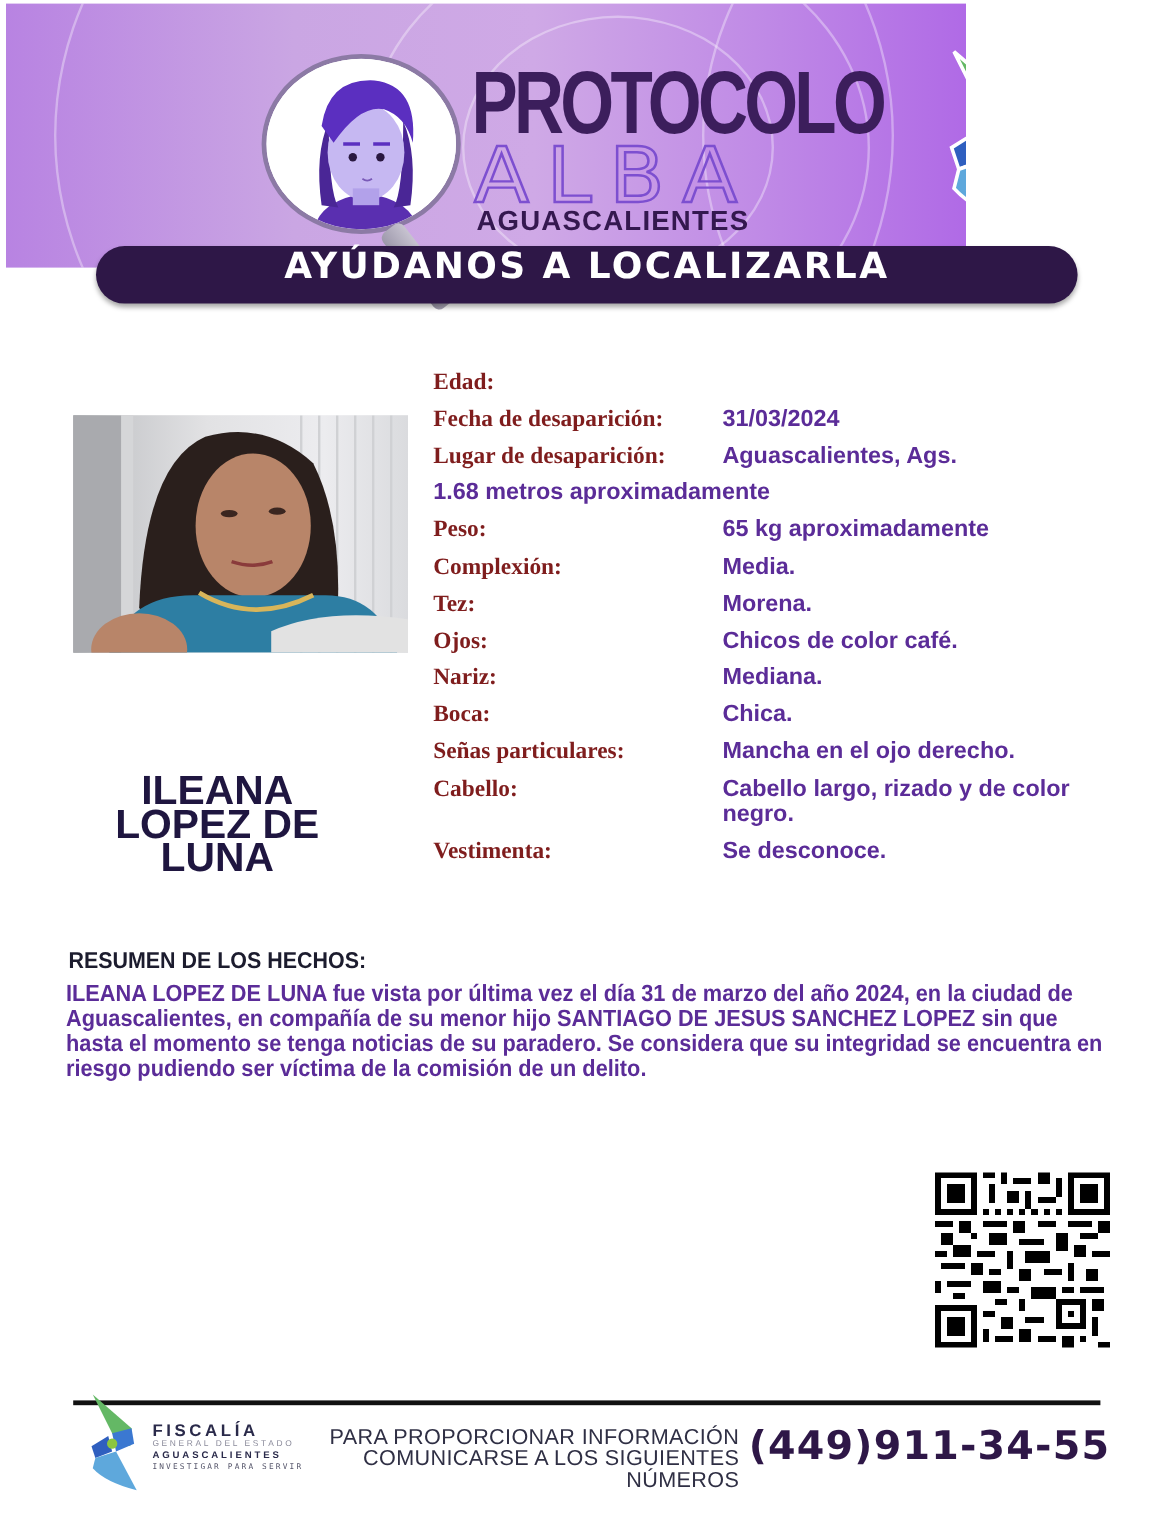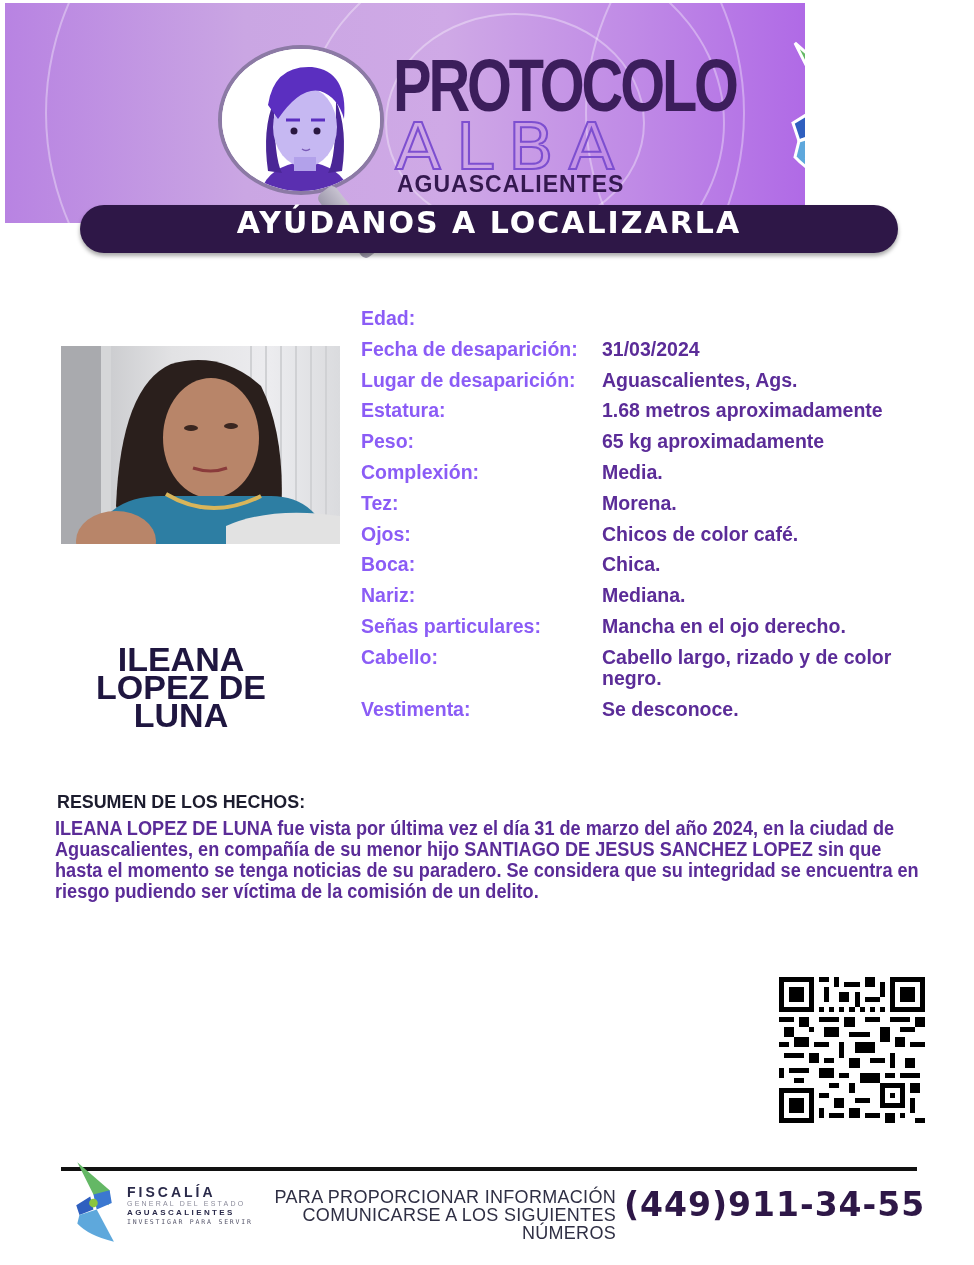--- a/index.html
+++ b/index.html
@@ -58,21 +58,21 @@
     .person-name {
       position: absolute; left: 61px; top: 645px; width: 240px; text-align: center;
       font-weight: bold; font-size: 34px; line-height: 28px; color: #1f1640;
     }
 
     
     .details {
       position: absolute; left: 361px; top: 308px; width: 570px;
     }
     .row { display: flex; font-size: 19.5px; line-height: 21px; font-weight: bold; margin-bottom: 9.8px; }
-    .row .label { width: 241px; color: #8b5cf6; flex-shrink: 0; }
+    .row .label { width: 241px; color: #7f1d1d; flex-shrink: 0; font-family: Liberation Serif, serif; }
     .row .value { color: #5b2c98; flex: 1; }
 
     
     .summary-title {
       position: absolute; left: 57px; top: 791px; font-weight: bold; font-size: 19px; color: #1c1c2e;
       transform: scaleX(0.94); transform-origin: left top;
     }
     .summary-body {
       position: absolute; left: 55px; top: 818px; width: 870px; font-weight: bold; font-size: 19.5px;
       line-height: 21px; color: #5b2c98; transform: scaleX(0.93); transform-origin: left top;
@@ -181,46 +181,45 @@
   </div>
   <div class="row">
     <div class="label">Fecha de desaparición:</div>
     <div class="value">31/03/2024</div>
   </div>
   <div class="row">
     <div class="label">Lugar de desaparición:</div>
     <div class="value">Aguascalientes, Ags.</div>
   </div>
   <div class="row">
-    <div class="label">Estatura:</div>
     <div class="value">1.68 metros aproximadamente</div>
   </div>
   <div class="row">
     <div class="label">Peso:</div>
     <div class="value">65 kg aproximadamente</div>
   </div>
   <div class="row">
     <div class="label">Complexión:</div>
     <div class="value">Media.</div>
   </div>
   <div class="row">
     <div class="label">Tez:</div>
     <div class="value">Morena.</div>
   </div>
   <div class="row">
     <div class="label">Ojos:</div>
     <div class="value">Chicos de color café.</div>
   </div>
   <div class="row">
+    <div class="label">Nariz:</div>
+    <div class="value">Mediana.</div>
+  </div>
+  <div class="row">
     <div class="label">Boca:</div>
     <div class="value">Chica.</div>
-  </div>
-  <div class="row">
-    <div class="label">Nariz:</div>
-    <div class="value">Mediana.</div>
   </div>
   <div class="row">
     <div class="label">Señas particulares:</div>
     <div class="value">Mancha en el ojo derecho.</div>
   </div>
   <div class="row">
     <div class="label">Cabello:</div>
     <div class="value" style="padding-right:14px;">Cabello largo, rizado y de color negro.</div>
   </div>
   <div class="row">

